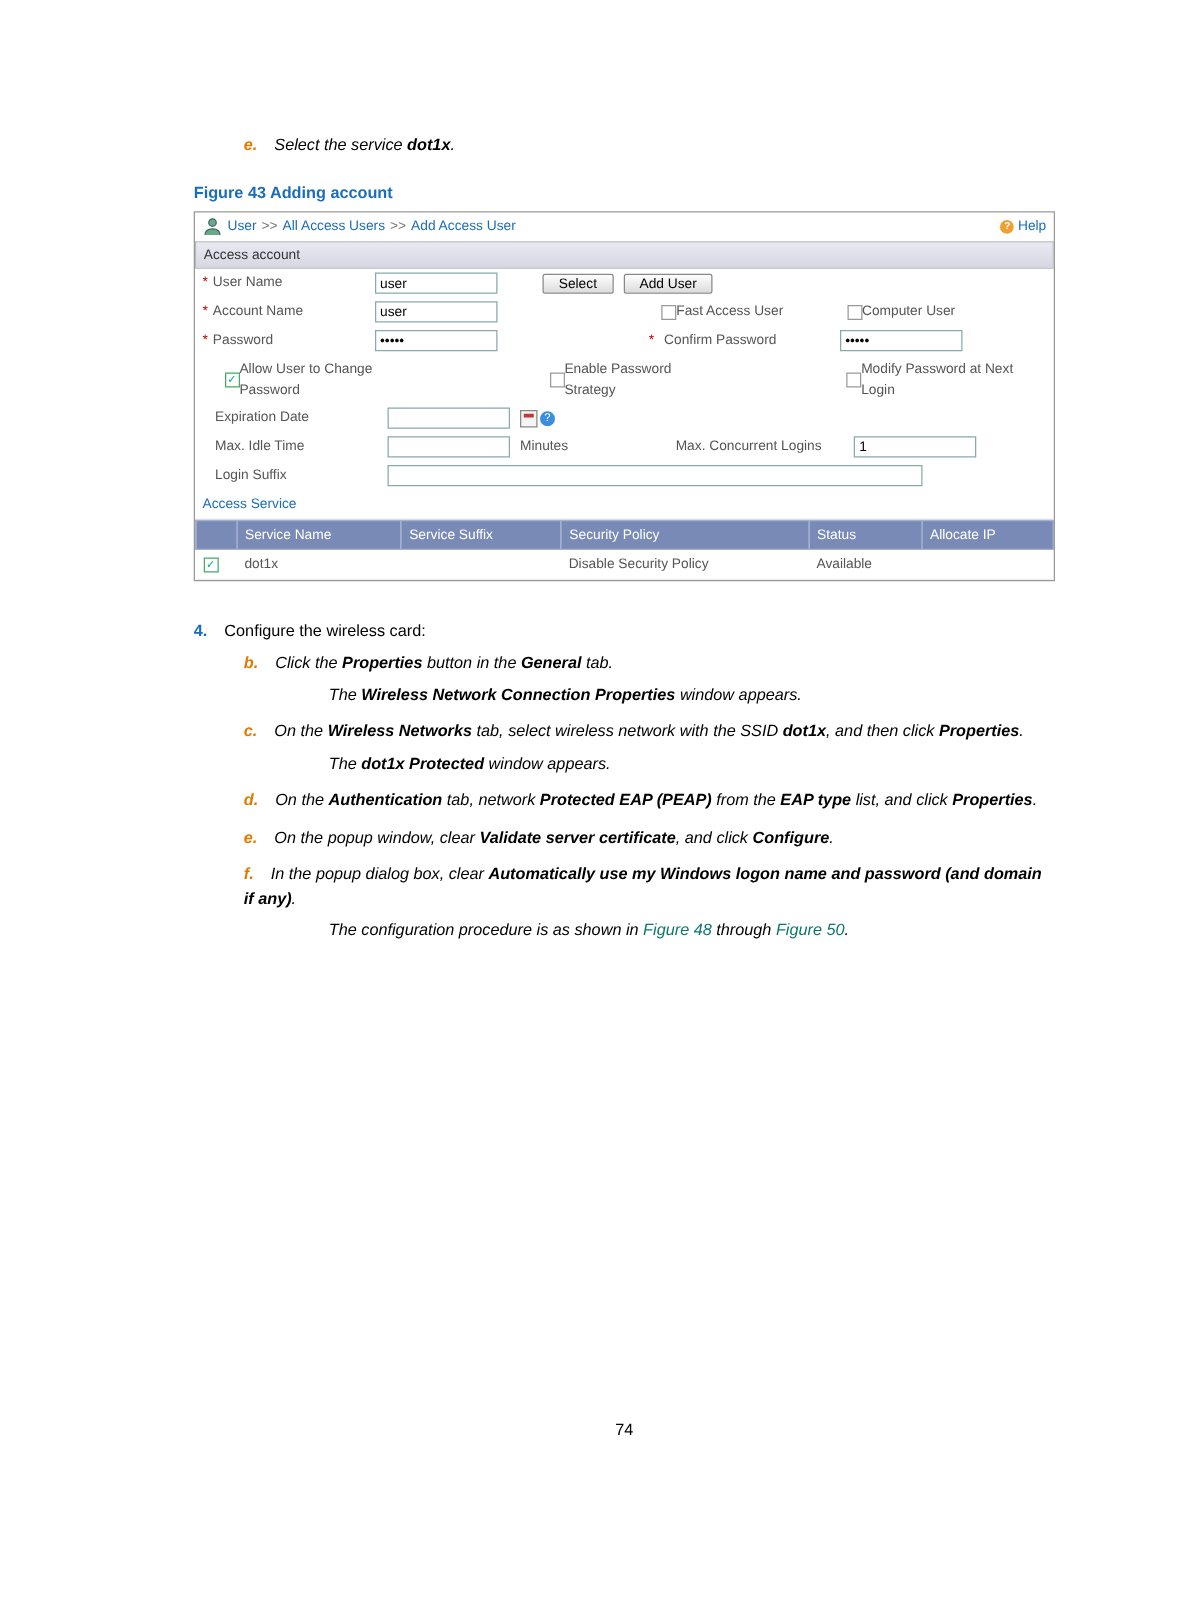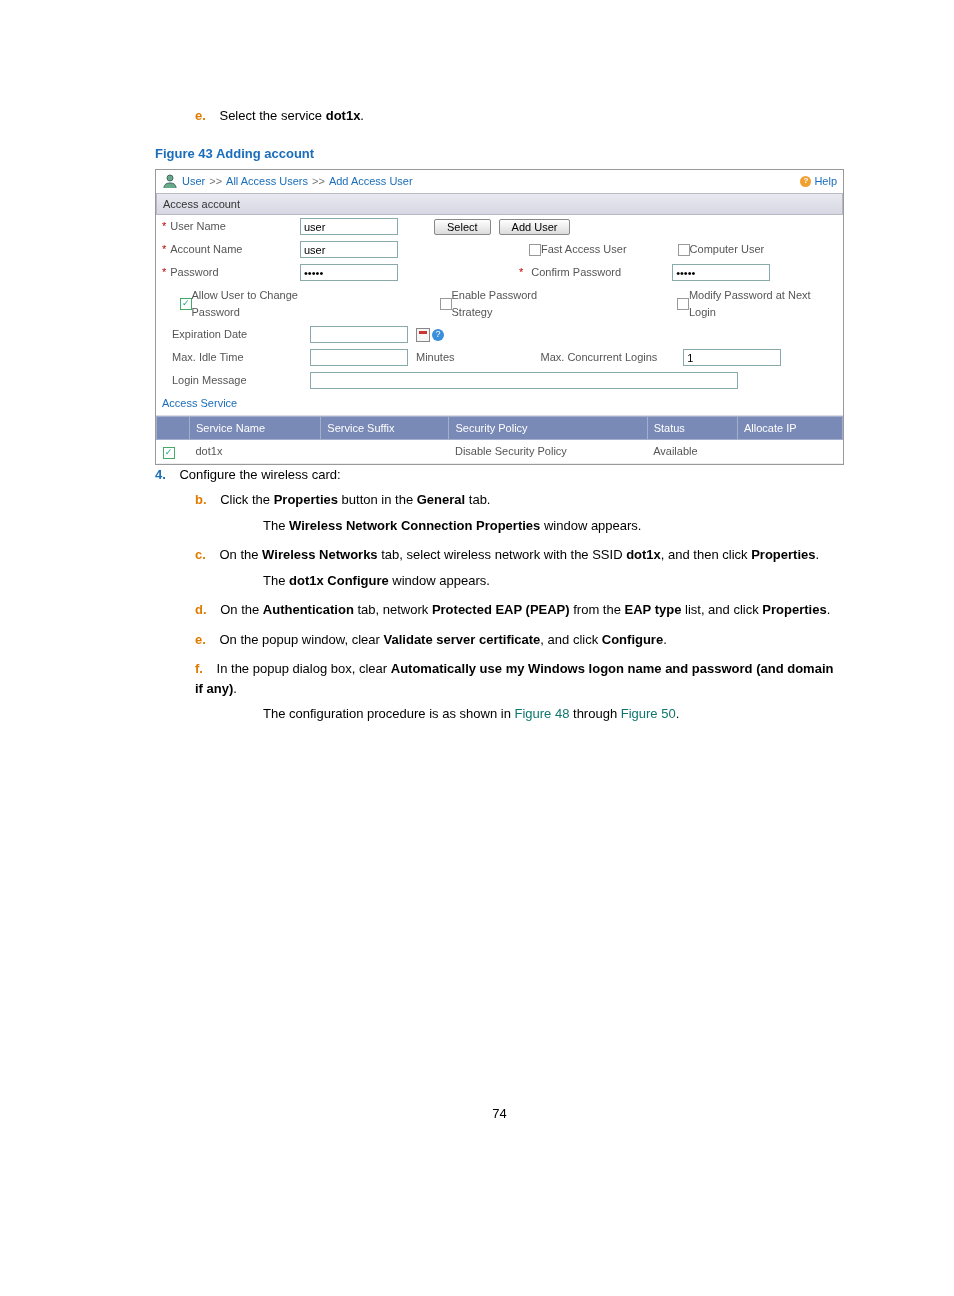--- a/index.html
+++ b/index.html
@@ -11,29 +11,30 @@
     font-size:13px;
     color:#000;
     line-height:1.5;
   }
   .page{
     padding:100px 110px 40px 155px;
   }
   .step-letter{color:#e07b00;font-weight:bold;margin-right:10px;}
   .step-num{color:#1a6dba;font-weight:bold;margin-right:10px;}
   b{font-weight:bold;}
-  .row{margin:6px 0 10px 40px;}
+  .row{margin:6px 0 10px 40px;font-style:italic;}
   .row-indent2{margin:6px 0 10px 0; padding-left:68px;}
   .fig-cap{color:#1a6dba;font-weight:bold;margin:18px 0 6px 0;}
   .figref{color:#0f766e;}
   .ui-shot{
     border:1px solid #999;
     font-size:11px;
     color:#555;
     background:#fff;
+    margin-bottom:30px;
   }
   .breadcrumb-row{
     display:flex;align-items:center;gap:4px;padding:3px 6px;
   }
   .bc{color:#1a6dba;}
   .bc-sep{color:#777;}
   .help{margin-left:auto;display:flex;align-items:center;gap:3px;color:#1a6dba;}
   .sect-bar{
     background:linear-gradient(#e9e9f1,#d7d7e3);
     border:1px solid #b9b9c6;padding:2px 6px;color:#333;font-size:11px;
@@ -185,21 +186,21 @@
       <input class="txt w90" style="">
       <span>Minutes</span>
       <div style="width:70px"></div>
       <span>Max. Concurrent Logins</span>
       <div style="width:10px"></div>
       <input class="txt w90" value="1" style="">
     </div>
 
     <div class="form-row">
       <div class="lbl" style="padding-left:10px">
-          <span>Login Message</span>
+          <span>Login Suffix</span>
         </div>
       <input class="txt" style="width: 420px;">
     </div>
 
     <div class="sub-hd">Access Service</div>
 
     <table class="srv">
       <tbody>
           <tr>
         <th style="width:20px"></th>
@@ -234,21 +235,21 @@
       <span>Click the </span><b>Properties</b><span> button in the </span><b>General</b><span> tab.</span>
       <div class="row-indent2">
         <span>The </span><b>Wireless Network Connection Properties</b><span> window appears.</span>
       </div>
     </li>
 
     <li class="row">
       <span class="step-letter">c.</span>
       <span>On the </span><b>Wireless Networks</b><span> tab, select wireless network with the SSID </span><b>dot1x</b><span>, and then click </span><b>Properties</b><span>.</span>
       <div class="row-indent2">
-        <span>The </span><b>dot1x Configure</b><span> window appears.</span>
+        <span>The </span><b>dot1x Protected</b><span> window appears.</span>
       </div>
     </li>
 
     <li class="row">
       <span class="step-letter">d.</span>
       <span>On the </span><b>Authentication</b><span> tab, network </span><b>Protected EAP (PEAP)</b><span> from the </span><b>EAP type</b><span> list, and click </span><b>Properties</b><span>.</span>
     </li>
 
     <li class="row">
       <span class="step-letter">e.</span>

